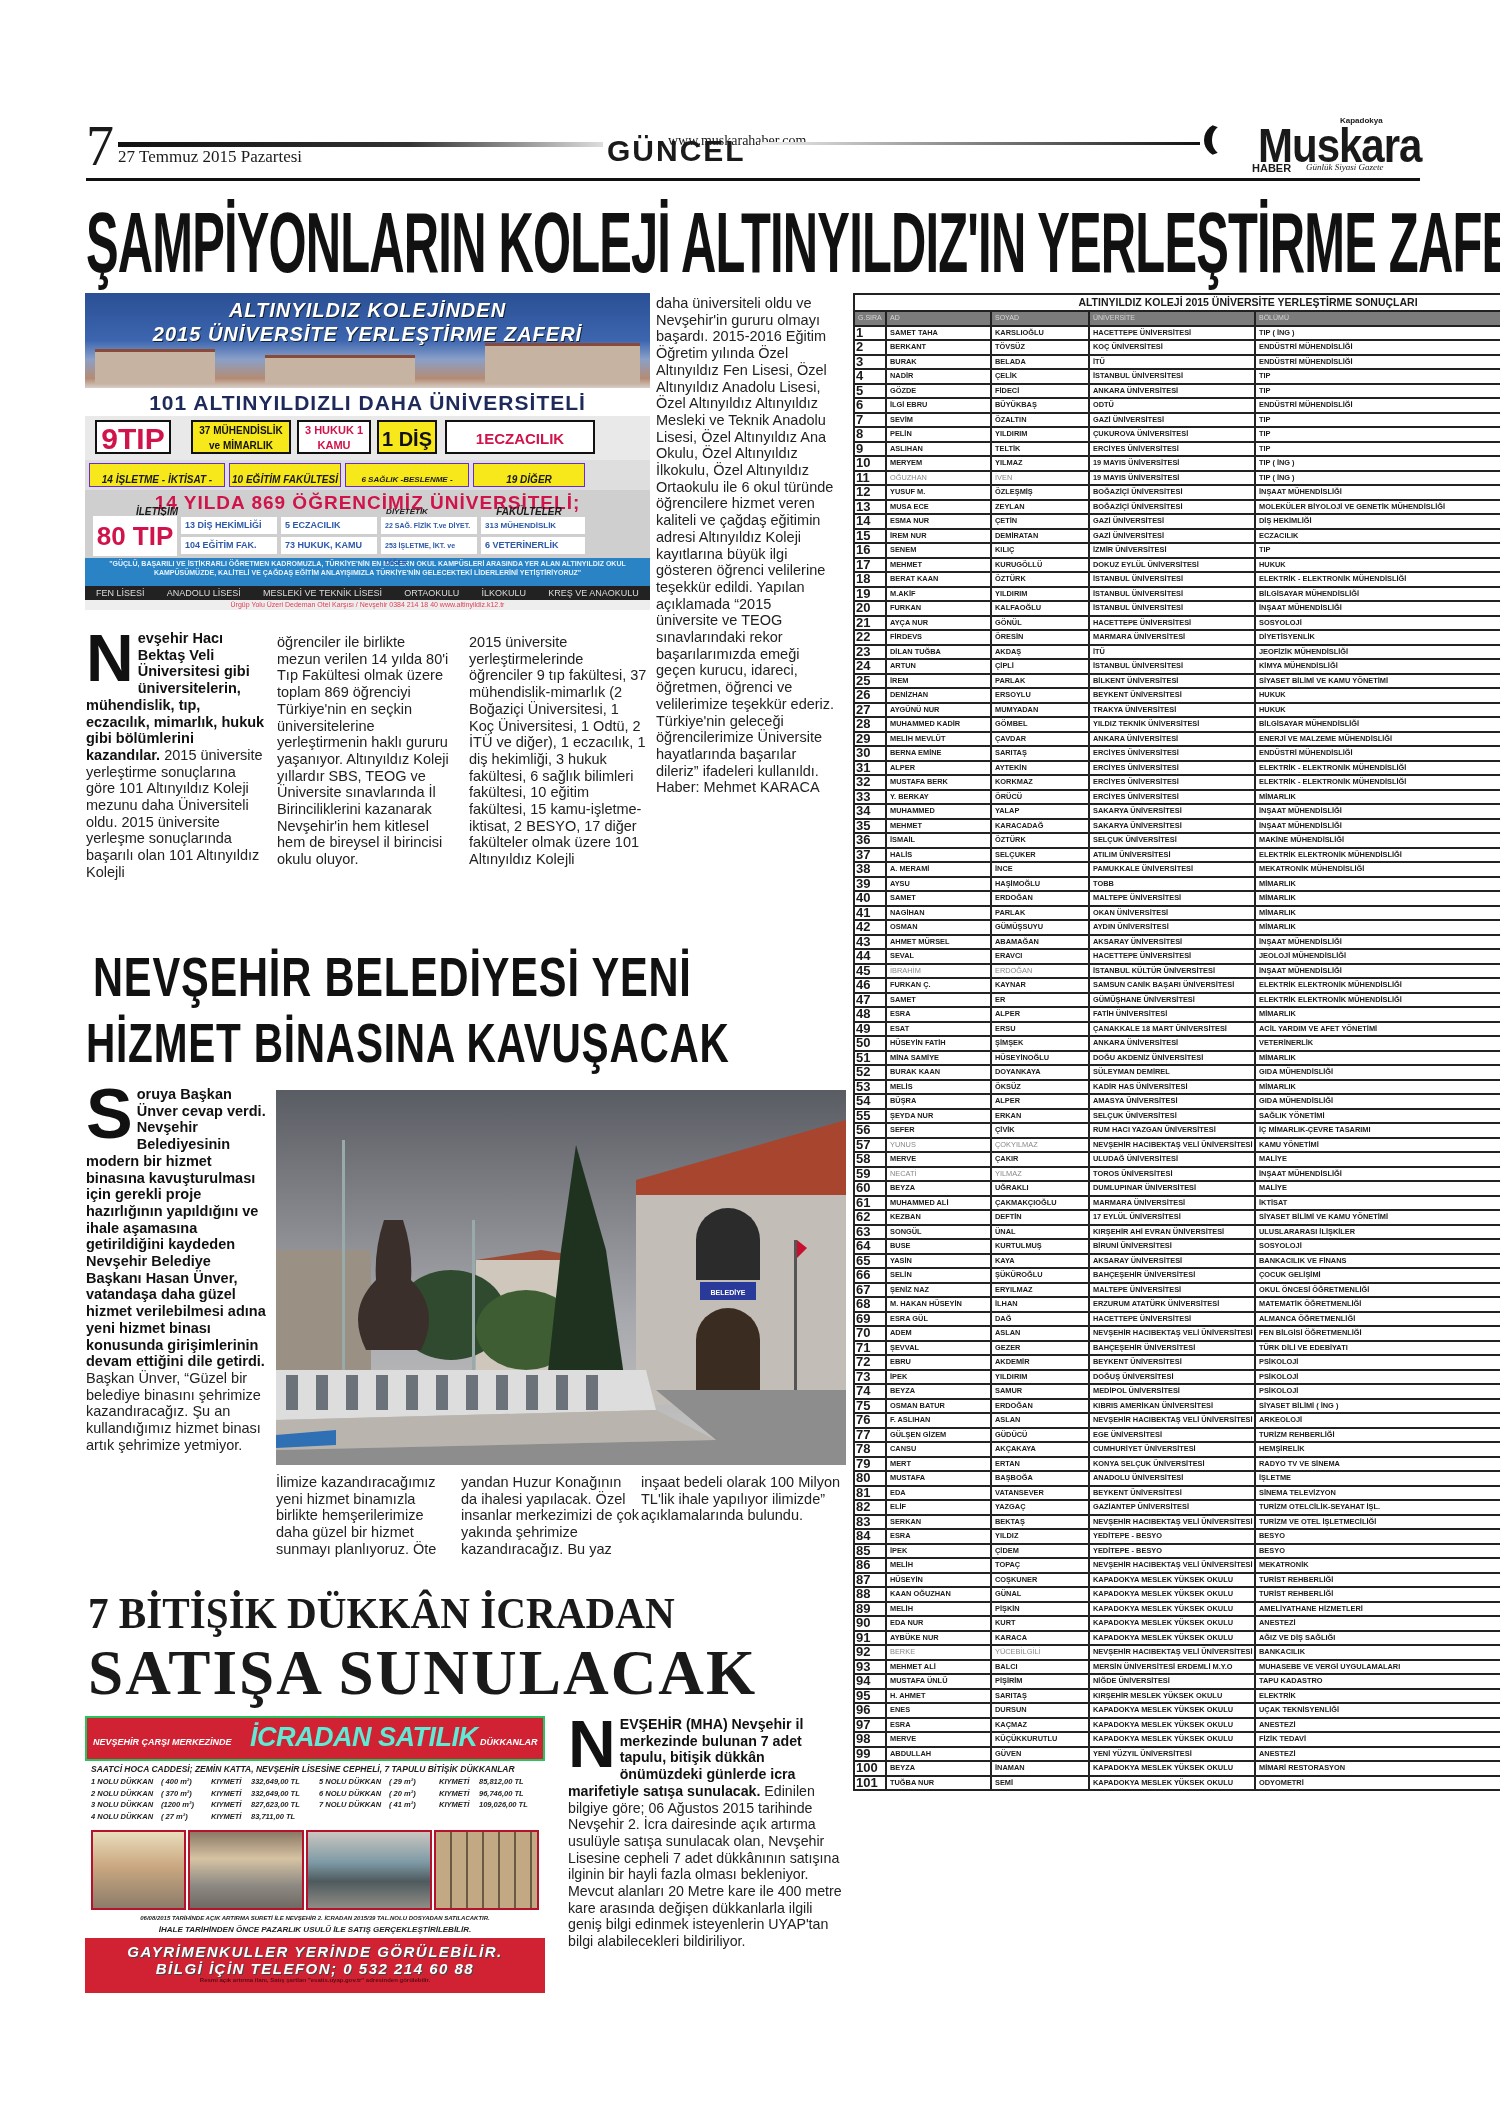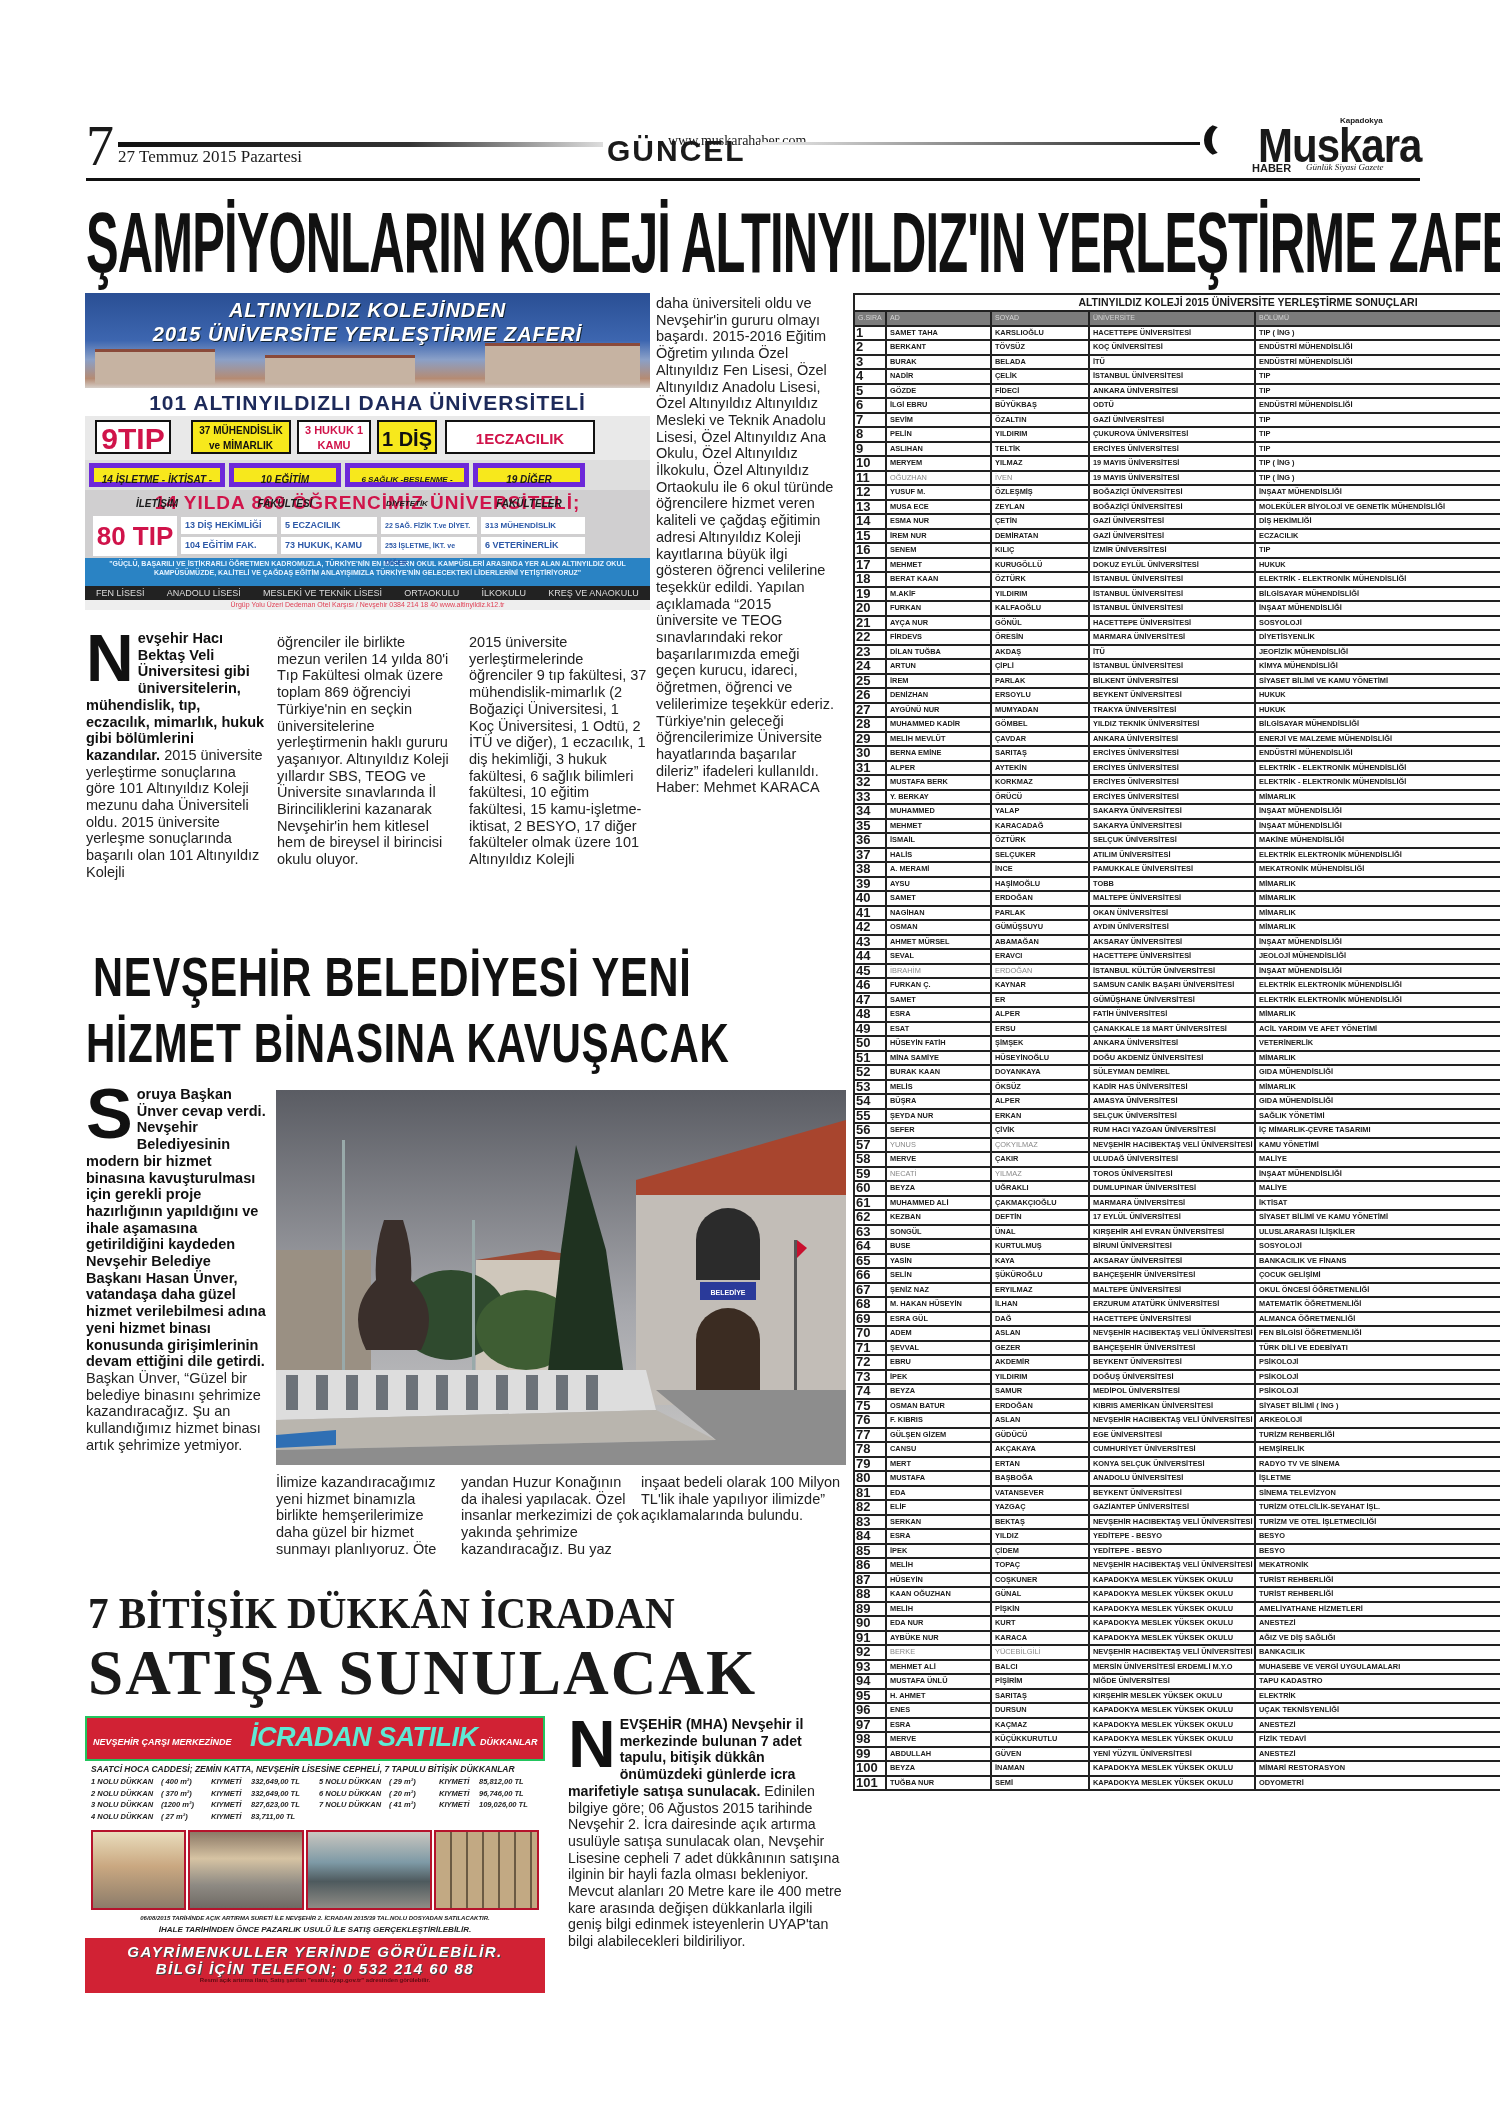--- a/index.html
+++ b/index.html
@@ -31,21 +31,21 @@
   #ad1 .top{height:95px;background:linear-gradient(180deg,#2a4f94 0%,#3d66b0 50%,#8aa0c8 70%,#b58b73 90%,#d6cfc9 100%);position:relative;}
   #ad1 .top .t1,#ad1 .top .t2{position:absolute;left:0;width:100%;text-align:center;color:#fff;font-weight:900;font-style:italic;font-size:20px;letter-spacing:1px;text-shadow:1px 1px 0 #123;}
   #ad1 .top .t1{top:6px;}#ad1 .top .t2{top:30px;}
   #ad1 .bld{position:absolute;bottom:4px;height:32px;background:#c6b3a2;border-top:3px solid #8a4a3a;}
   #ad1 .band2{height:28px;background:#fff;text-align:center;font-weight:900;font-size:21px;color:#1d2a5a;line-height:30px;letter-spacing:1px;}
   #ad1 .boxes{height:44px;background:#e9e9e9;position:relative;}
   #ad1 .box{position:absolute;top:4px;height:34px;border:2px solid #111;font-weight:900;text-align:center;line-height:34px;box-sizing:border-box;}
   #ad1 .yellow{background:#f7e81c;color:#111;}
   #ad1 .white{background:#fff;color:#d0134a;}
   #ad1 .fac{height:30px;background:#dedede;position:relative;}
-  #ad1 .fac div{position:absolute;top:3px;height:24px;background:#f7e81c;font-weight:900;font-size:10px;line-height:24px;text-align:center;border:5px solid #6d28d9;box-sizing:border-box;font-style:italic;}
+  #ad1 .fac div{position:absolute;top:3px;height:24px;background:#f7e81c;font-weight:900;font-size:10px;line-height:32px;text-align:center;border:1px solid #6d28d9;box-sizing:border-box;font-style:italic;}
   #ad1 .red{height:26px;background:#d0cfd0;color:#d0134a;font-weight:900;font-size:19px;line-height:26px;text-align:center;letter-spacing:1px;}
   #ad1 .grid{height:42px;background:#d0cfd0;position:relative;}
   #ad1 .grid .tip{position:absolute;left:8px;top:0;width:84px;height:40px;background:#fff;color:#d0134a;font-weight:900;font-size:26px;line-height:40px;text-align:center;}
   #ad1 .grid .cell{position:absolute;height:17px;background:#fff;color:#2d59a8;font-weight:900;font-size:9px;line-height:17px;padding-left:4px;box-sizing:border-box;}
   #ad1 .quote{height:27px;background:#2a83c4;color:#e6f3ff;font-size:7px;font-weight:bold;text-align:center;line-height:9px;padding-top:1px;}
   #ad1 .schools{height:14px;background:#222;color:#ddd;font-size:9px;line-height:14px;display:flex;justify-content:space-around;}
   #ad1 .addr{height:10px;background:#eee;color:#e04055;font-size:7px;text-align:center;line-height:10px;}
   
   .col{font-family:"Liberation Sans",sans-serif;font-size:14.5px;line-height:16.7px;color:#222;}
   .col b{font-weight:bold;color:#111;}
@@ -683,21 +683,21 @@
         </tr>
         <tr>
           <td class="n">75</td>
           <td>OSMAN BATUR</td>
           <td>ERDOĞAN</td>
           <td>KIBRIS AMERİKAN ÜNİVERSİTESİ</td>
           <td>SİYASET BİLİMİ ( İNG )</td>
         </tr>
         <tr>
           <td class="n">76</td>
-          <td>F. KIBRIS</td>
+          <td>F. ASLIHAN</td>
           <td>ASLAN</td>
           <td>NEVŞEHİR HACIBEKTAŞ VELİ ÜNİVERSİTESİ</td>
           <td>ARKEOLOJİ</td>
         </tr>
         <tr>
           <td class="n">77</td>
           <td>GÜLŞEN GİZEM</td>
           <td>GÜDÜCÜ</td>
           <td>EGE ÜNİVERSİTESİ</td>
           <td>TURİZM REHBERLİĞİ</td>

